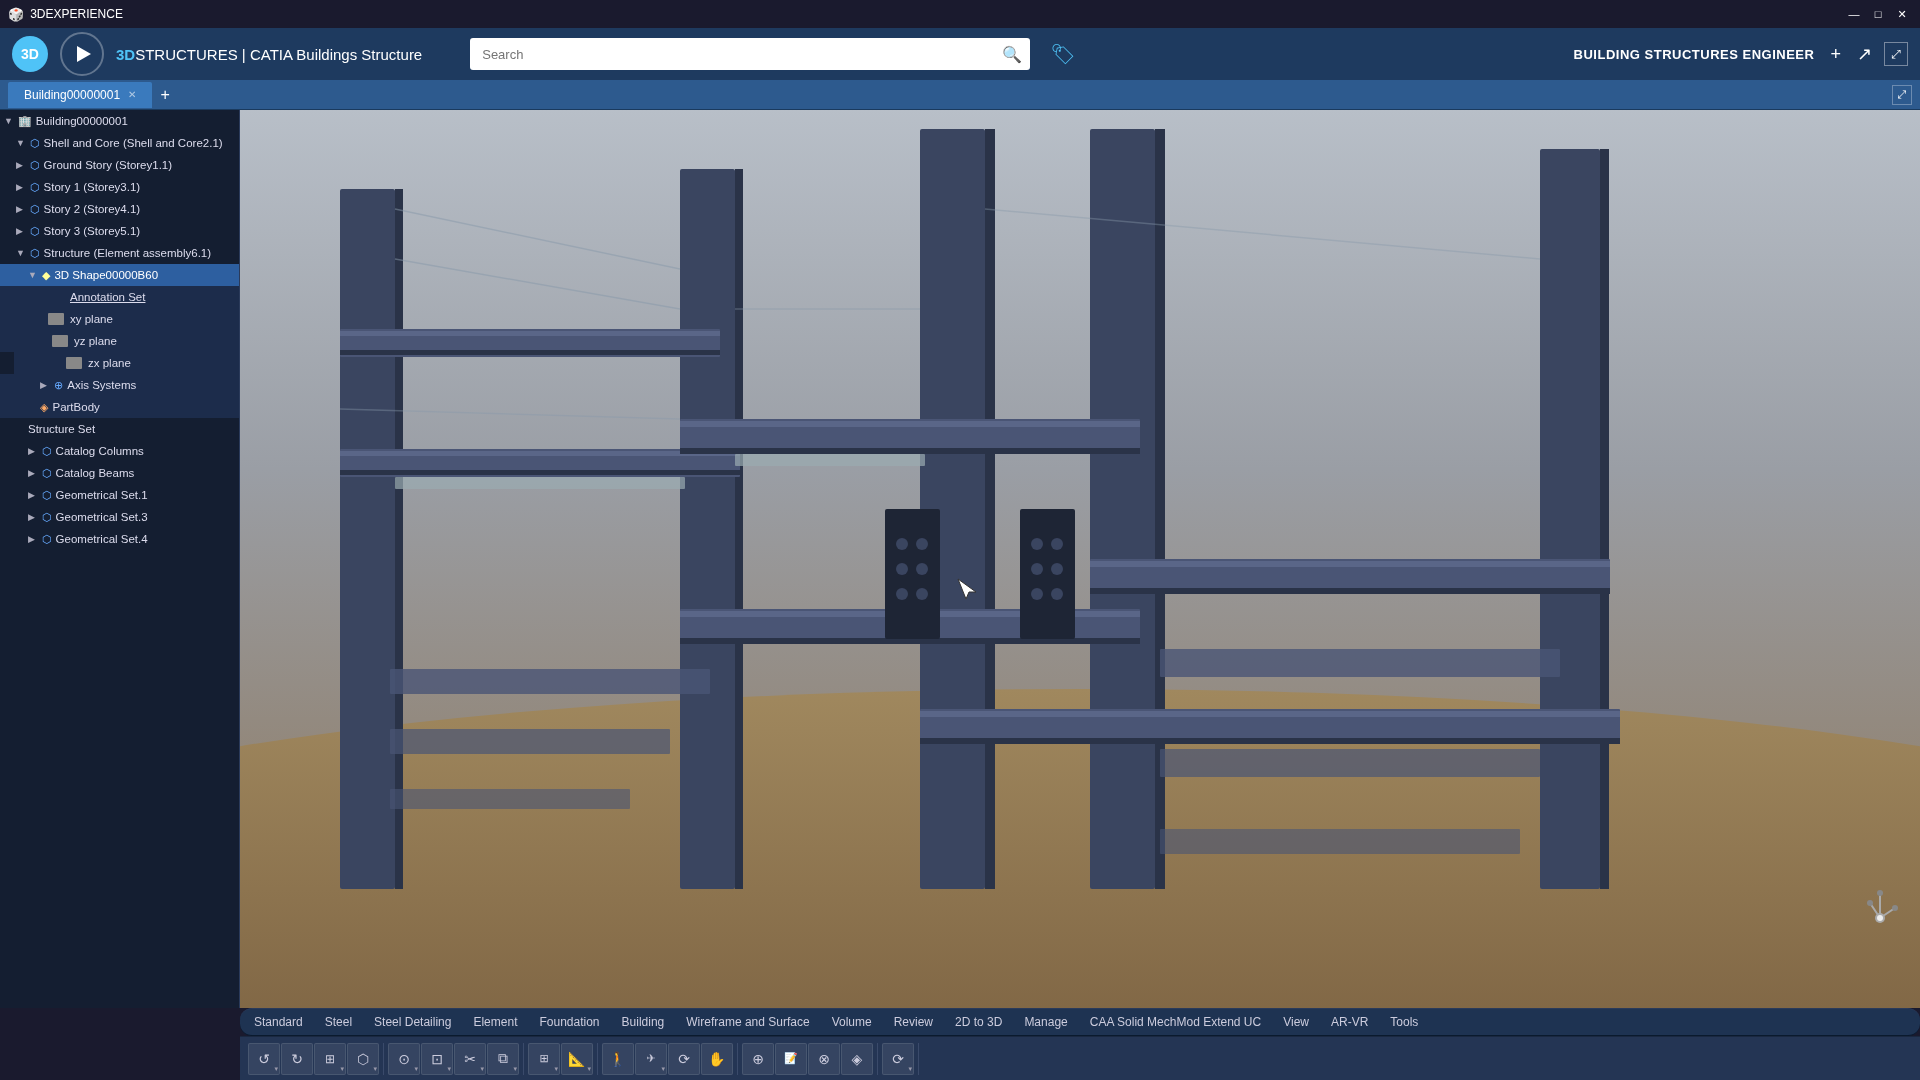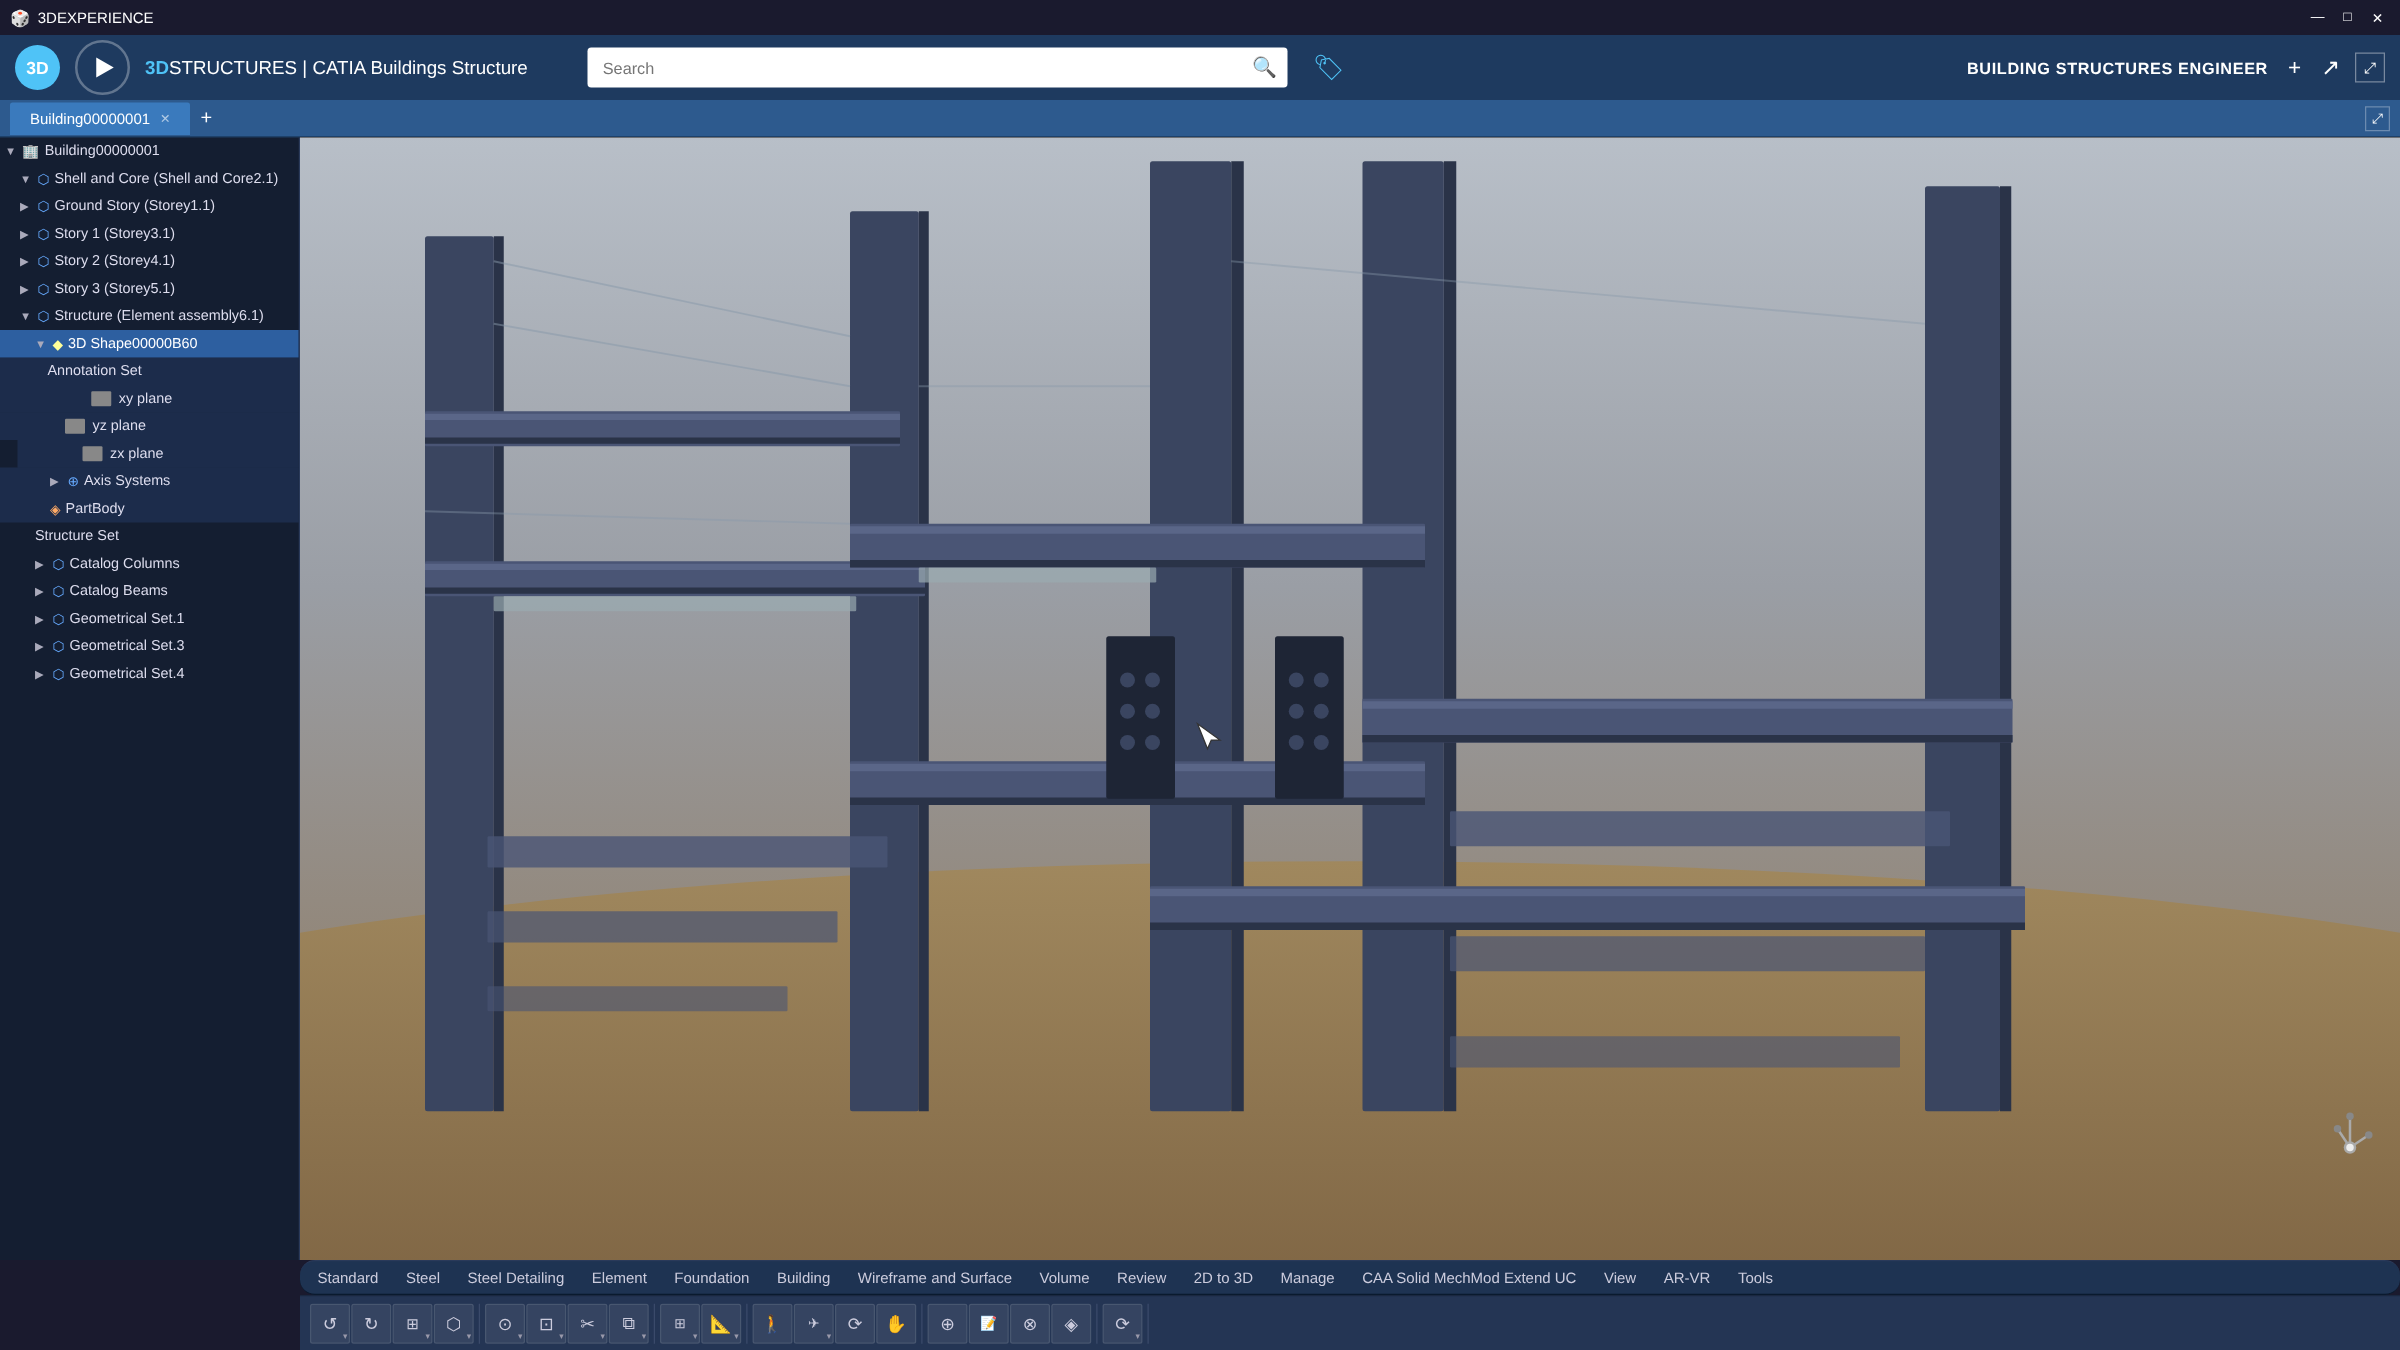--- a/index.html
+++ b/index.html
@@ -296,25 +296,25 @@
     <div class="tree-item" style="padding-left:16px;">
       <span class="expand-icon">▼</span>
       <span class="item-icon" style="color:#6af;">⬡</span>
       <span class="item-text">Structure (Element assembly6.1)</span>
     </div>
     <div class="tree-item selected-blue" style="padding-left:28px; background:#2d5fa0;">
       <span class="expand-icon">▼</span>
       <span class="item-icon" style="color:#ff9;">◆</span>
       <span class="item-text">3D Shape00000B60</span>
     </div>
-    <div class="tree-item" style="padding-left:24px; background:rgba(60,100,180,0.2);">
+    <div class="tree-item" style="padding-left:56px; background:rgba(60,100,180,0.2);text-decoration:underline;">
       <span class="expand-icon" style="width:10px;"></span>
       <span class="item-text">Annotation Set</span>
     </div>
-    <div class="tree-item" style="padding-left:73px; background:rgba(60,100,180,0.2);">
+    <div class="tree-item" style="padding-left:48px; background:rgba(60,100,180,0.2);">
       <span style="width:16px;height:12px;background:#888;display:inline-block;margin-right:2px;border-radius:1px;"></span>
       <span class="item-text">xy plane</span>
     </div>
     <div class="tree-item" style="padding-left:52px; background:rgba(60,100,180,0.2);">
       <span style="width:16px;height:12px;background:#888;display:inline-block;margin-right:2px;border-radius:1px;"></span>
       <span class="item-text">yz plane</span>
     </div>
     <div class="tree-item" style="padding-left:52px; background:rgba(60,100,180,0.2);margin-left:14px;">
       <span style="width:16px;height:12px;background:#888;display:inline-block;margin-right:2px;border-radius:1px;"></span>
       <span class="item-text">zx plane</span>

